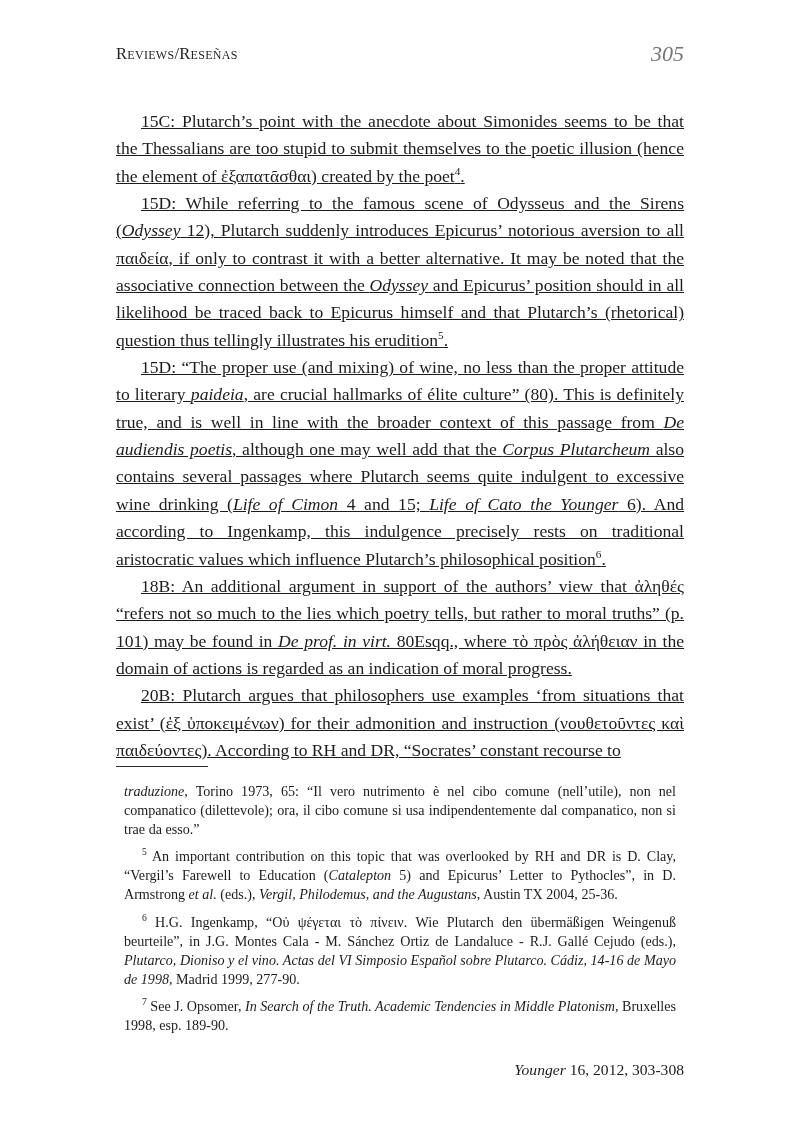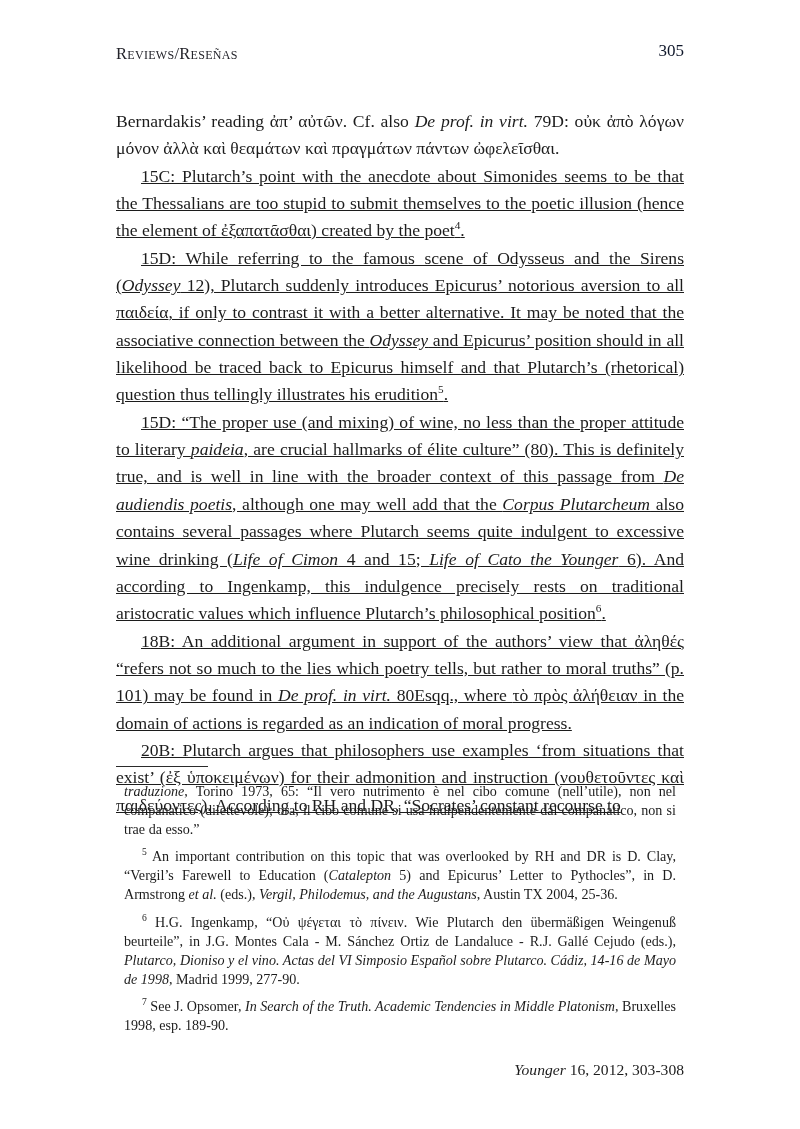--- a/index.html
+++ b/index.html
@@ -38,22 +38,23 @@
     font-size: 16.5px;
     letter-spacing: 0.3px;
     font-variant: small-caps;
     color: #23232a;
     white-space: nowrap;
   }
   .running-head-folio {
     position: absolute;
     right: 0;
     top: -3px;
-    font-size: 17px;
-    color: #0f172a;
+    font-size: 22px;
+    color: #737373;
+    font-style: italic;
   }
   
   .body-text {
     position: absolute;
     left: 116px;
     top: 108px;
     width: 568px;
     font-size: 17.6px;
     line-height: 27.35px;
     text-align: justify;
@@ -122,21 +123,20 @@
 <body>
 
 <div class="page">
 
   <div class="running-head">
     <div class="running-head-title">Reviews/Reseñas</div>
     <div class="running-head-folio">305</div>
   </div>
 
   <div class="body-text">
-      <p>Bernardakis’ reading <span class="grk">ἀπ’ αὐτῶν</span>. Cf. also <i>De prof. in virt.</i> 79D: <span class="grk">οὐκ ἀπὸ λόγων μόνον ἀλλὰ καὶ θεαμάτων καὶ πραγμάτων πάντων ὠφελεῖσθαι</span>.</p>
       <p class="indented">15C: Plutarch’s point with the anecdote about Simonides seems to be that the Thessalians are too stupid to submit themselves to the poetic illusion (hence the element of <span class="grk">ἐξαπατᾶσθαι</span>) created by the poet<sup>4</sup>.</p>
       <p class="indented">15D: While referring to the famous scene of Odysseus and the Sirens (<i>Odyssey</i> 12), Plutarch suddenly introduces Epicurus’ notorious aversion to all <span class="grk">παιδεία</span>, if only to contrast it with a better alternative. It may be noted that the associative connection between the <i>Odyssey</i> and Epicurus’ position should in all likelihood be traced back to Epicurus himself and that Plutarch’s (rhetorical) question thus tellingly illustrates his erudition<sup>5</sup>.</p>
       <p class="indented">15D: “The proper use (and mixing) of wine, no less than the proper attitude to literary <i>paideia</i>, are crucial hallmarks of élite culture” (80). This is definitely true, and is well in line with the broader context of this passage from <i>De audiendis poetis</i>, although one may well add that the <i>Corpus Plutarcheum</i> also contains several passages where Plutarch seems quite indulgent to excessive wine drinking (<i>Life of Cimon</i> 4 and 15; <i>Life of Cato the Younger</i> 6). And according to Ingenkamp, this indulgence precisely rests on traditional aristocratic values which influence Plutarch’s philosophical position<sup>6</sup>.</p>
       <p class="indented">18B: An additional argument in support of the authors’ view that <span class="grk">ἀληθές</span> “refers not so much to the lies which poetry tells, but rather to moral truths” (p. 101) may be found in <i>De prof. in virt.</i> 80Esqq., where <span class="grk">τὸ πρὸς ἀλήθειαν</span> in the domain of actions is regarded as an indication of moral progress.</p>
       <p class="indented">20B: Plutarch argues that philosophers use examples ‘from situations that exist’ (<span class="grk">ἐξ ὑποκειμένων</span>) for their admonition and instruction (<span class="grk">νουθετοῦντες καὶ παιδεύοντες</span>). According to RH and DR, “Socrates’ constant recourse to</p>
     </div>
 
   <div class="footnote-rule"></div>
 
   <div class="footnotes">

